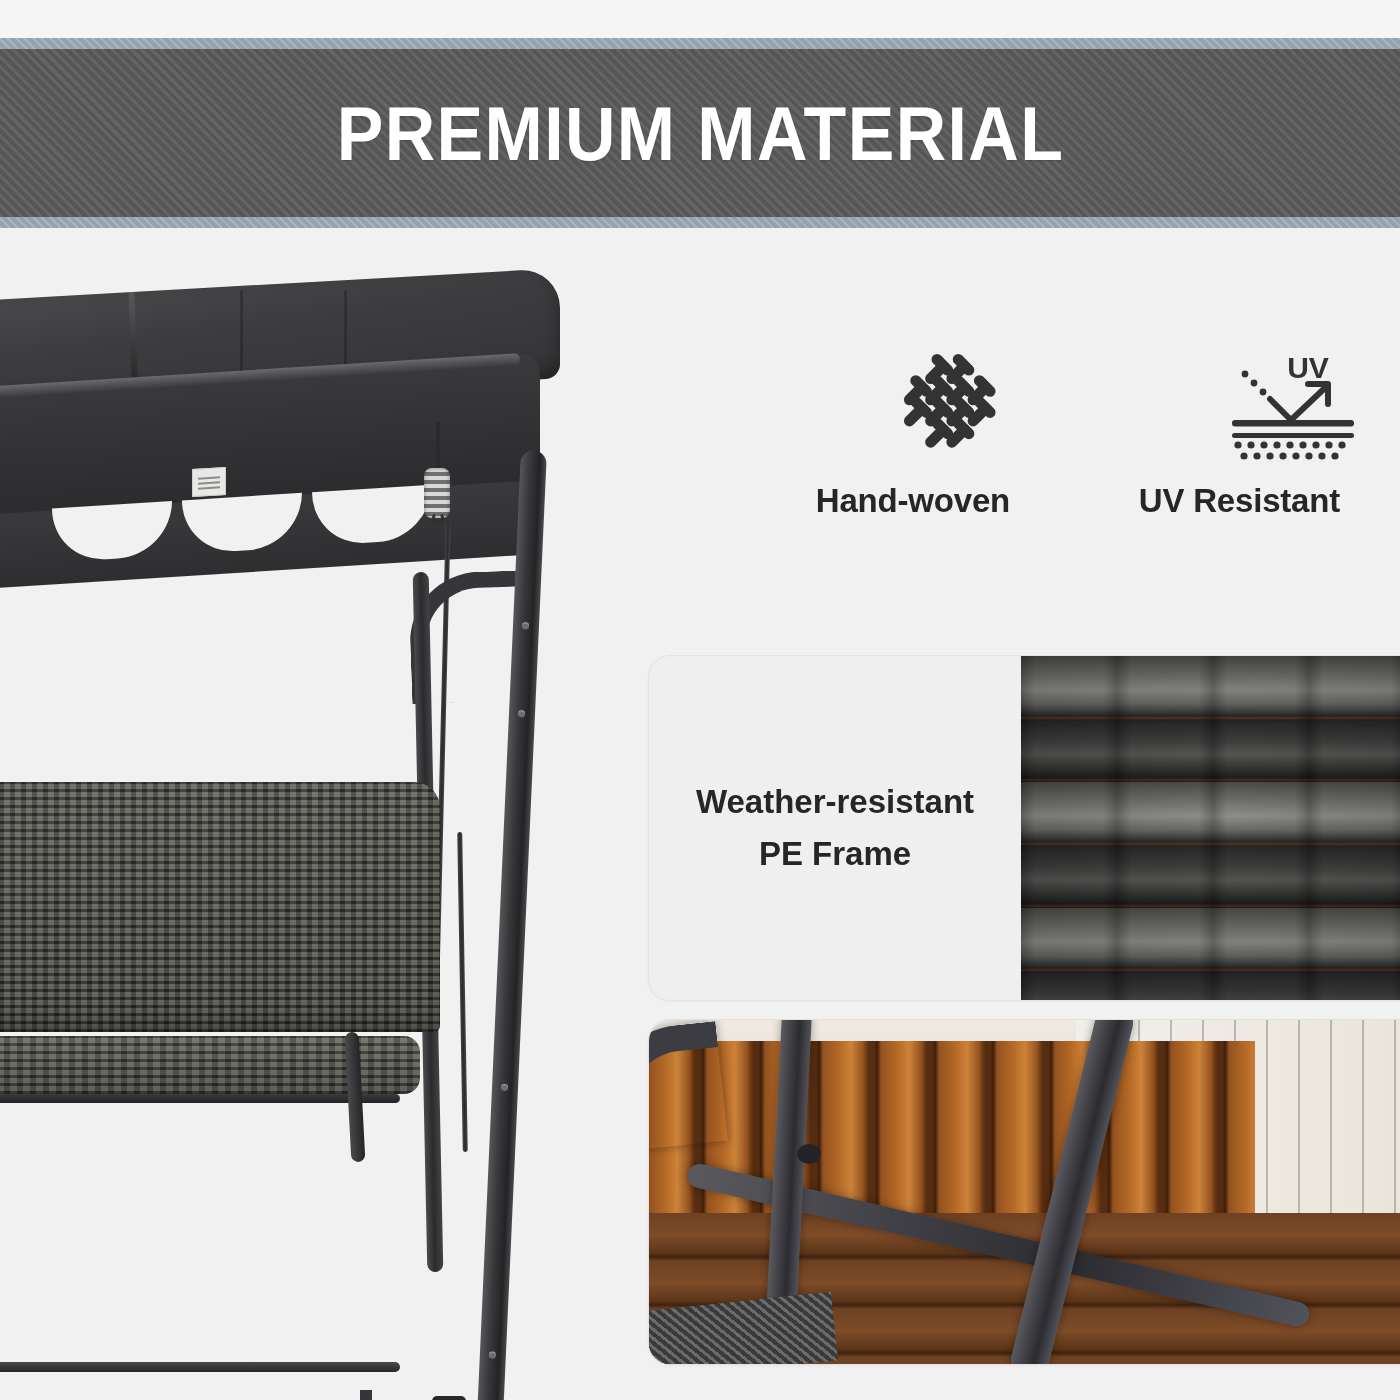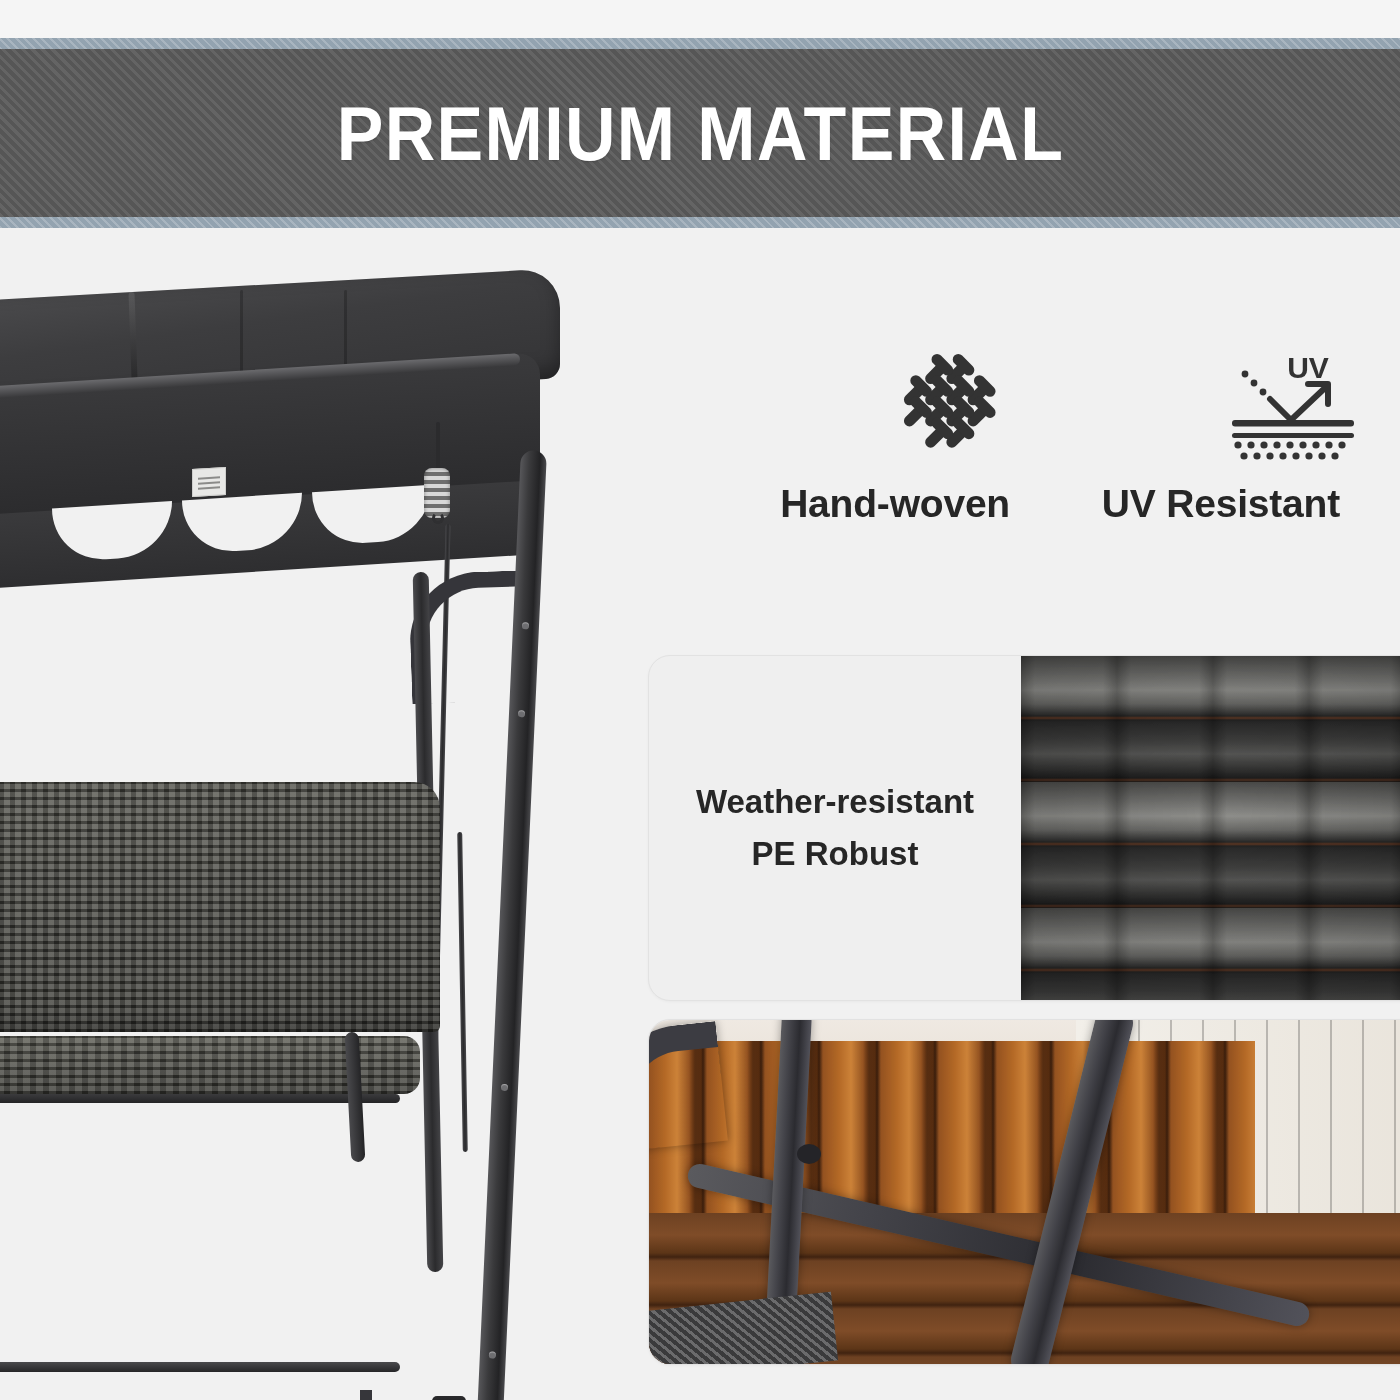--- a/index.html
+++ b/index.html
@@ -240,21 +240,21 @@
   .icons-row {
     position:absolute; left:700px; top:348px; width:680px; height:210px;
     display:flex; justify-content:flex-start; gap:110px; padding-left:90px;
   }
   .icon-feature {
     width:220px;
     display:flex; flex-direction:column; align-items:flex-end; gap:22px;
   }
   .icon-box { width:112px; height:112px; position:relative; }
   .icon-caption {
-    font-size:39px; font-weight:bold; color:#262626; white-space:nowrap;
+    font-size:33px; font-weight:bold; color:#262626; white-space:nowrap;
     letter-spacing:-0.2px;
   }
 
   
   .cards { position:absolute; left:648px; top:655px; width:722px; }
   .card {
     position:relative;
     width:779px; height:346px;
     background:#efefef;
     border:1px solid #e2e2e2;
@@ -522,21 +522,21 @@
       <div class="icon-caption">UV Resistant</div>
     </div>
 
   </div>
 
   <div class="cards">
 
     <div class="card">
       <div class="card-text">
         <div class="card-line">Weather-resistant</div>
-        <div class="card-line">PE Robust</div>
+        <div class="card-line">PE Frame</div>
       </div>
       <div class="card-photo">
         <div class="photo-rattan"></div>
       </div>
     </div>
 
     <div class="card">
       <div class="card-photo">
         <div class="photo-steel">
           <div class="wall"></div>

